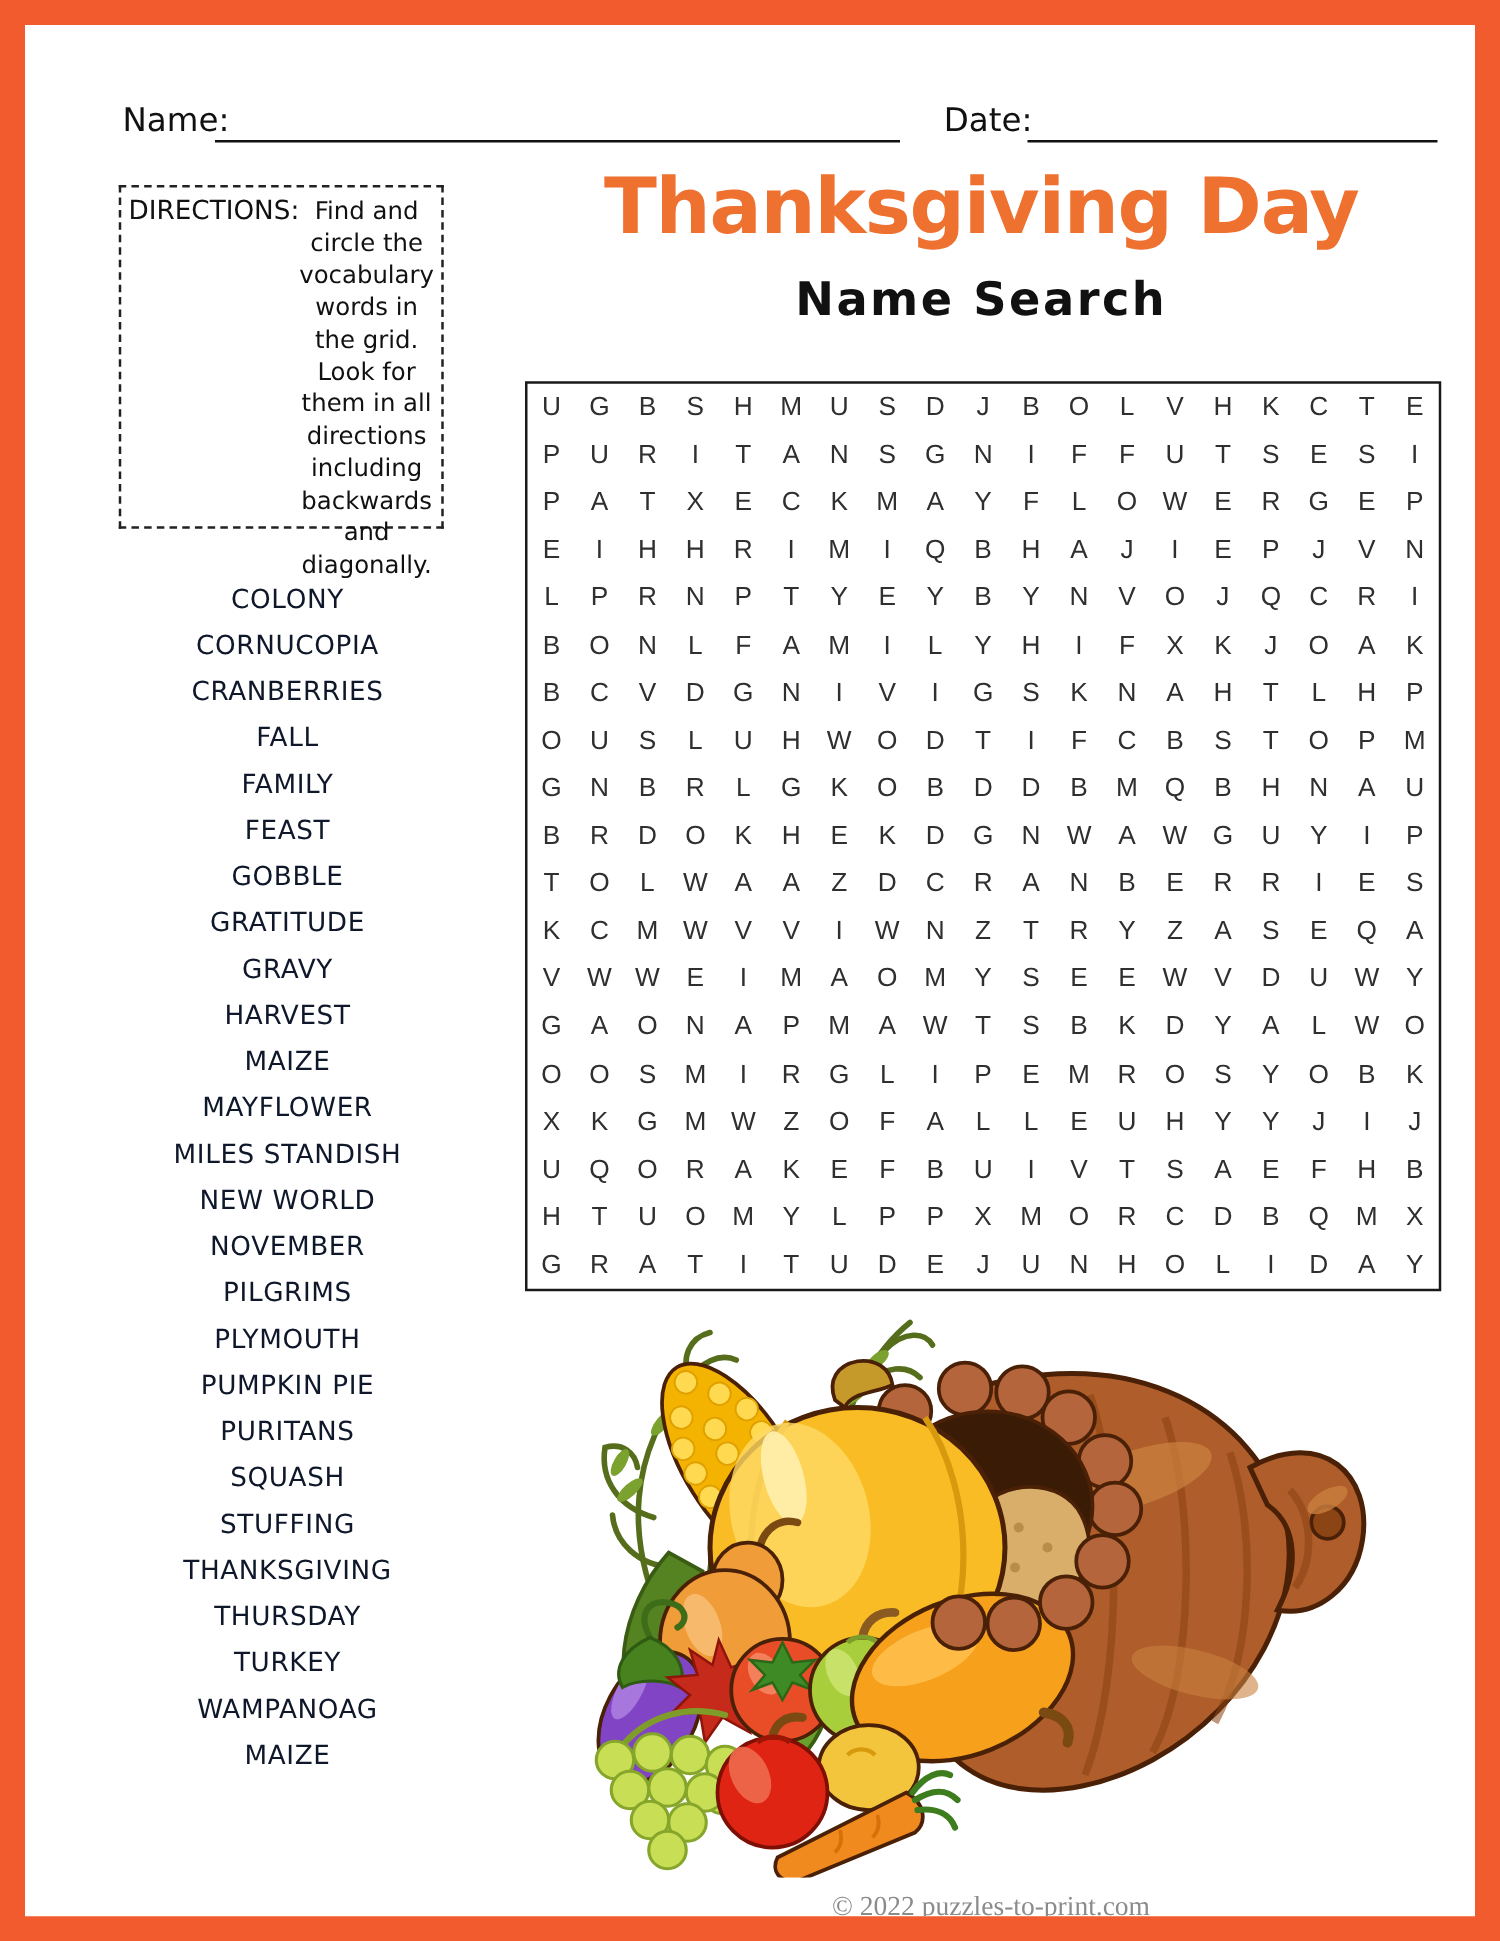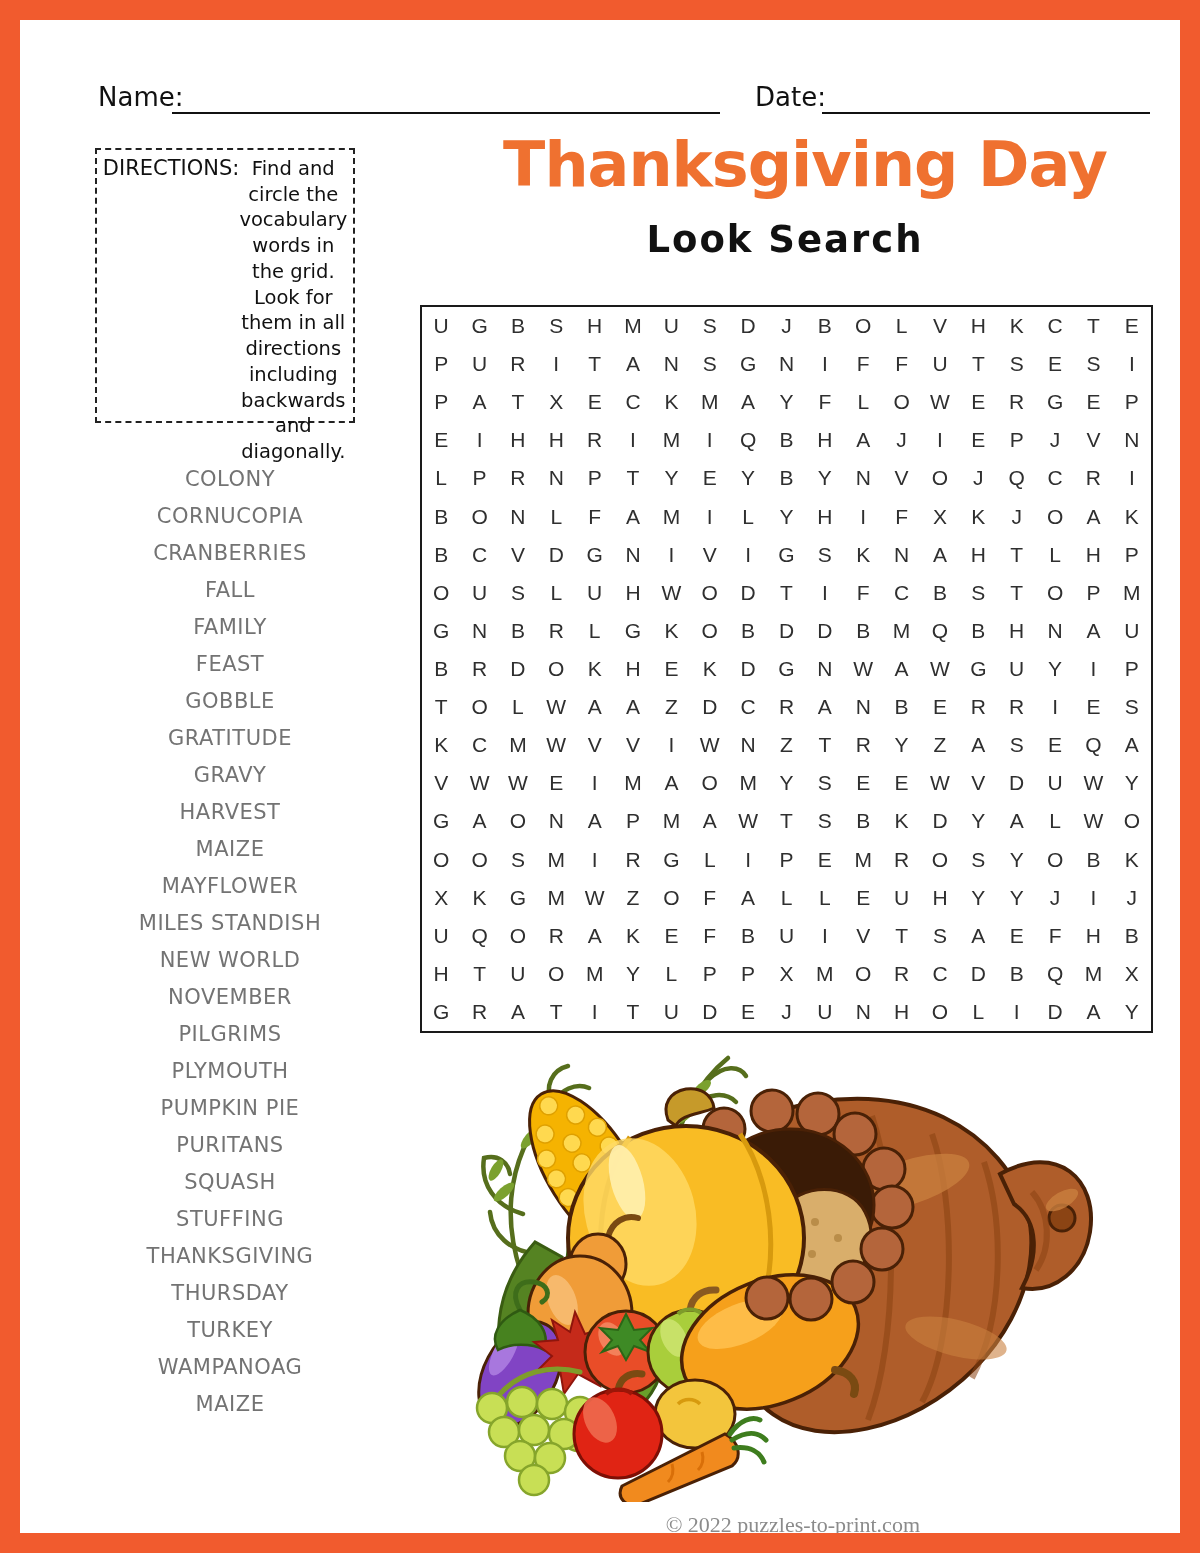--- a/index.html
+++ b/index.html
@@ -23,32 +23,32 @@
   .directions{
     position:absolute;left:75px;top:128px;width:260px;height:275px;
     border:2px dashed #222;box-sizing:border-box;
     display:flex;justify-content:center;
     text-align:center;padding:6px 10px;
   }
   .directions .head{font-size:21px;margin-bottom:2px;color:#111;}
   .directions .body{font-size:19.5px;line-height:1.32;color:#111;}
   
   .title{
-    position:absolute;left:410px;top:108px;width:750px;text-align:center;
+    position:absolute;left:390px;top:108px;width:750px;text-align:center;
     font-size:62px;font-weight:800;letter-spacing:-1px;color:var(--title,#EF7130);
   }
   .subtitle{
     position:absolute;left:390px;top:198px;width:750px;text-align:center;
     font-size:37px;font-weight:600;letter-spacing:2px;color:#111;
   }
   
   .word-list{
     position:absolute;left:70px;top:441px;width:280px;text-align:center;
   }
-  .word{font-size:21px;line-height:37px;color:#737373;letter-spacing:.5px;white-space:nowrap;}
+  .word{font-size:21px;line-height:37px;color:#0f172a;letter-spacing:.5px;white-space:nowrap;}
   
   .grid{
     position:absolute;left:400px;top:285px;width:733px;height:728px;
     border:2px solid #1a1a1a;box-sizing:border-box;
     display:grid;
     grid-template-columns:repeat(19,1fr);
     grid-template-rows:repeat(19,1fr);
   }
   .cell{
     display:flex;align-items:center;justify-content:center;
@@ -67,21 +67,21 @@
 <body>
 
 <div class="page" style="--frame: #F15B2E; --title: #EF7130;">
 
   <div class="hdr-label name-label">Name:</div>
   <div class="fill-line name-line"></div>
   <div class="hdr-label date-label">Date:</div>
   <div class="fill-line date-line"></div>
 
   <div class="title">Thanksgiving Day</div>
-  <div class="subtitle">Look Search</div>
+  <div class="subtitle">Name Search</div>
 
   <div class="directions">
     <div class="head">DIRECTIONS:</div>
     <div class="body">Find and circle the vocabulary words in the grid.  Look for them in all directions including backwards and diagonally.</div>
   </div>
 
   <div class="word-list">
       <div class="word">COLONY</div>
       <div class="word">CORNUCOPIA</div>
       <div class="word">CRANBERRIES</div>

